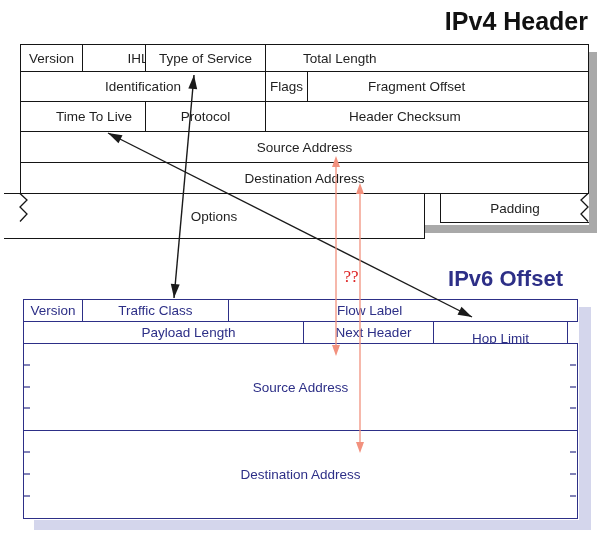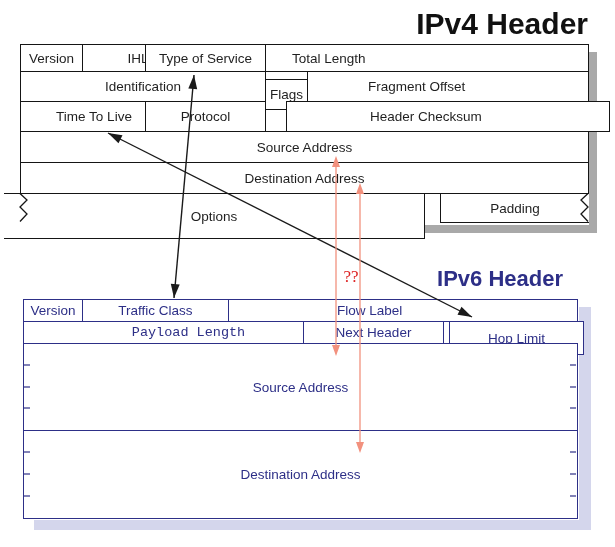--- a/index.html
+++ b/index.html
@@ -3,21 +3,21 @@
 <meta charset="utf-8">
 <style>
   html,body{margin:0;padding:0;background:#ffffff;}
   .stage{
     position:relative;width:615px;height:547px;background:#fff;
     font-family:"Liberation Sans","DejaVu Sans",sans-serif;overflow:hidden;
   }
   
   .title4{
     position:absolute;left:360px;top:7px;width:228px;text-align:right;
-    font-size:30px;font-weight:bold;color:#111;letter-spacing:0px;
+    font-size:25px;font-weight:bold;color:#111;letter-spacing:0px;
   }
   .title6{
     position:absolute;left:340px;top:266px;width:223px;text-align:right;
     font-size:22px;font-weight:bold;color:#2d2f87;
   }
   
   .c4,.c6{
     position:absolute;box-sizing:border-box;background:#fff;
     display:flex;align-items:center;justify-content:center;
     white-space:nowrap;
@@ -43,53 +43,53 @@
 <body>
 
 <div class="stage">
 
   <div class="shadow sh4" style="left:589px;top:52px;width:8px;height:181px;"></div>
   <div class="shadow sh4" style="left:28px;top:225px;width:569px;height:8px;"></div>
   <div class="shadow sh6" style="left:579px;top:307px;width:12px;height:223px;"></div>
   <div class="shadow sh6" style="left:34px;top:520px;width:557px;height:10px;"></div>
 
   <div class="title4">IPv4 Header</div>
-  <div class="title6">IPv6 Header</div>
+  <div class="title6">IPv6 Offset</div>
 
   <div>
 
     <div class="c4" style="left:20px;top:44px;width:63px;height:28px;">Version</div>
     <div class="c4" style="left:82px;top:44px;width:64px;height:28px;padding-left:48px;">IHL</div>
     <div class="c4" style="left:145px;top:44px;width:121px;height:28px;">Type of Service</div>
-    <div class="c4 jl" style="left:265px;top:44px;width:324px;height:28px;padding-left:26px;">Total Length</div>
+    <div class="c4 jl" style="left:265px;top:44px;width:324px;height:28px;padding-left:37px;">Total Length</div>
 
     <div class="c4" style="left:20px;top:71px;width:246px;height:31px;">Identification</div>
-    <div class="c4" style="left:265px;top:71px;width:43px;height:31px;margin-top:8px;">Flags</div>
+    <div class="c4" style="left:265px;top:71px;width:43px;height:31px;">Flags</div>
     <div class="c4 jl" style="left:307px;top:71px;width:282px;height:31px;padding-left:60px;">Fragment Offset</div>
 
     <div class="c4" style="left:20px;top:101px;width:148px;height:31px;">Time To Live</div>
     <div class="c4" style="left:145px;top:101px;width:121px;height:31px;">Protocol</div>
-    <div class="c4 jl" style="left:265px;top:101px;width:324px;height:31px;padding-left:83px;margin-left:21px;">Header Checksum</div>
+    <div class="c4 jl" style="left:265px;top:101px;width:324px;height:31px;padding-left:83px;">Header Checksum</div>
 
     <div class="c4" style="left:20px;top:131px;width:569px;height:32px;">Source Address</div>
     <div class="c4" style="left:20px;top:162px;width:569px;height:32px;">Destination Address</div>
 
     <div class="c4 no-left" style="left:4px;top:193px;width:421px;height:46px;">Options</div>
     <div class="c4 no-right" style="left:440px;top:193px;width:149px;height:30px;">Padding</div>
   </div>
 
   <div>
 
     <div class="c6" style="left:23px;top:299px;width:60px;height:23px;">Version</div>
     <div class="c6" style="left:82px;top:299px;width:147px;height:23px;">Traffic Class</div>
     <div class="c6 jl" style="left:228px;top:299px;width:350px;height:23px;padding-left:108px;">Flow Label</div>
 
-    <div class="c6" style="left:23px;top:321px;width:331px;height:23px;font-family:Liberation Mono, monospace;">Payload Length</div>
+    <div class="c6" style="left:23px;top:321px;width:331px;height:23px;">Payload Length</div>
     <div class="c6" style="left:303px;top:321px;width:141px;height:23px;">Next Header</div>
-    <div class="c6" style="left:449px;top:321px;width:135px;height:34px;">Hop Limit</div>
+    <div class="c6" style="left:433px;top:321px;width:135px;height:34px;">Hop Limit</div>
 
     <div class="c6" style="left:23px;top:343px;width:555px;height:88px;">Source Address</div>
     <div class="c6" style="left:23px;top:430px;width:555px;height:89px;">Destination Address</div>
   </div>
 
   <div class="qq">??</div>
 
   <svg class="overlay" width="615" height="547" viewBox="0 0 615 547">
 
     <g stroke="#151515" stroke-width="1.3" fill="none">

